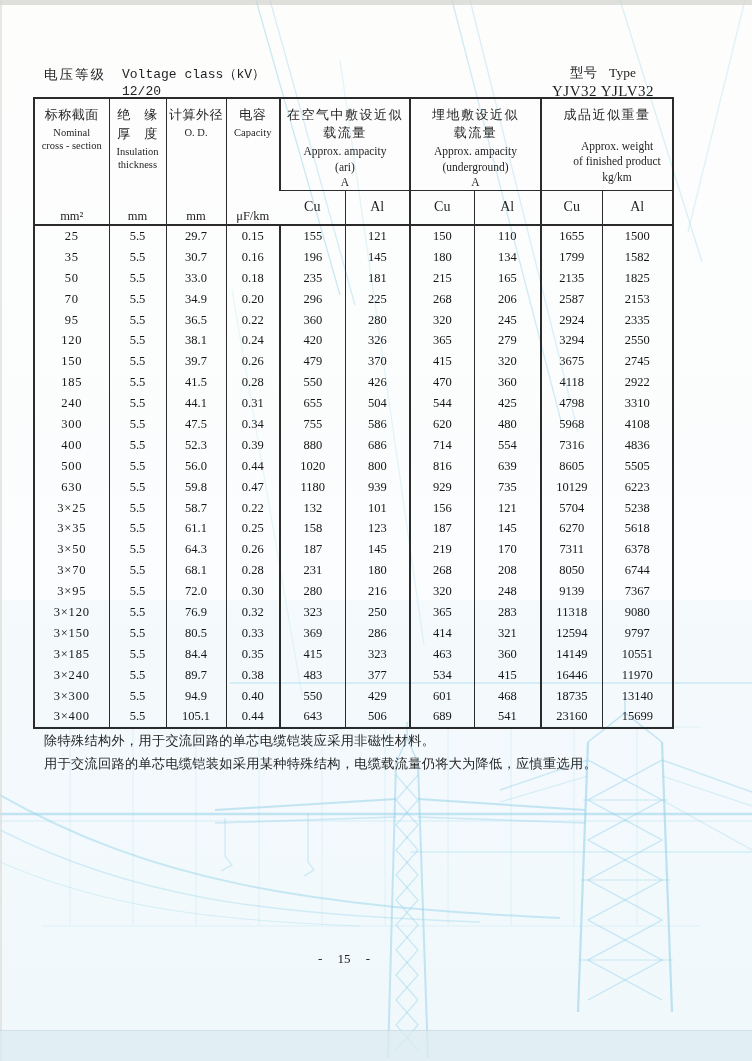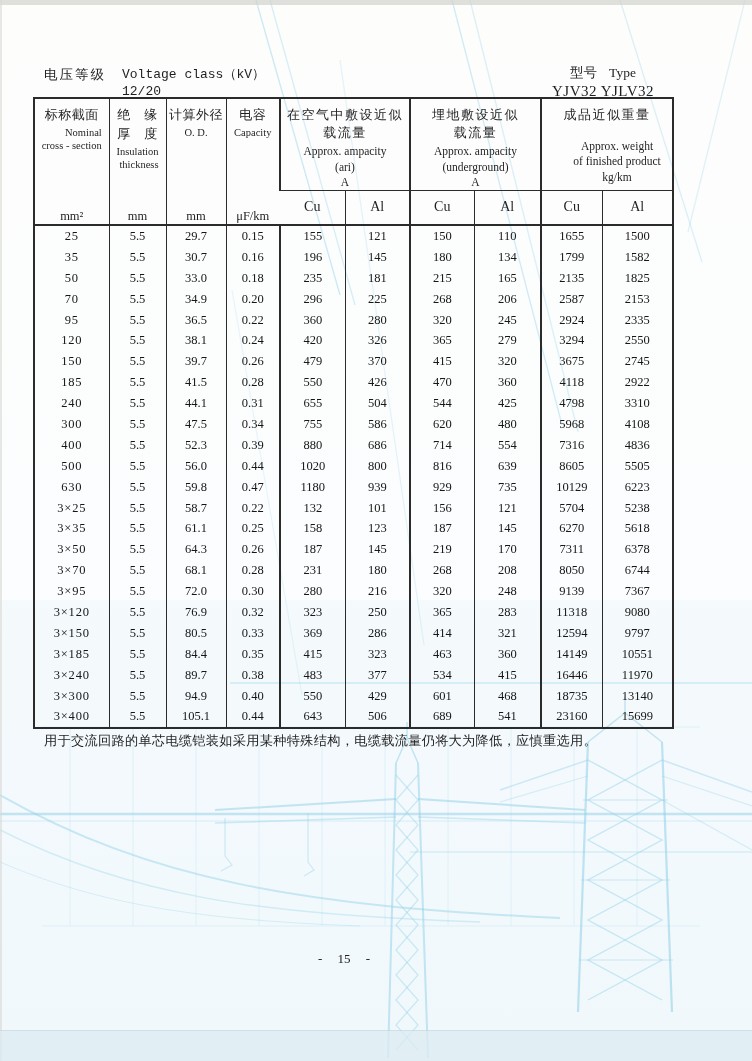--- a/index.html
+++ b/index.html
@@ -46,21 +46,21 @@
     border-left:1px solid var(--line);
     font-weight:normal;padding:0;margin:0;
   }
   .spec-table tr > *:first-child{border-left:none;}
   .spec-table .b2{border-left-width:2px;}
   .ghead{vertical-align:top;border-bottom:1px solid var(--line);}
   .ghead .g-zh{font-size:13px;letter-spacing:1.5px;white-space:pre-line;line-height:1.4;margin-top:7px;}
   .ghead .g-en{font-size:11.5px;white-space:pre-line;line-height:1.32;margin-top:2px;}
   .ghead .g-gap{margin-top:15px;padding-left:20px;}
   .vhead{border-bottom:2px solid var(--line);vertical-align:top;}
-  .vwrap{display:flex;flex-direction:column;align-items:center;height:118px;padding-top:7px;text-align:right;}
+  .vwrap{display:flex;flex-direction:column;align-items:center;height:118px;padding-top:7px;}
   .vwrap .zh{font-size:13px;letter-spacing:.5px;white-space:pre-line;line-height:1.45;}
   .vwrap .en{font-size:10.5px;white-space:pre-line;line-height:1.3;margin-top:1px;}
   .vwrap .unit{margin-top:auto;font-size:12.5px;}
   .subrow th{border-bottom:2px solid var(--line);font-size:14px;height:33px;vertical-align:middle;text-align:center;}
   .spec-table tbody td{
     border-top:none;border-bottom:none;
     height:20.9px;text-align:center;vertical-align:middle;
     font-size:12.5px;color:#161616;
   }
   .spec-table tbody td:first-child{letter-spacing:.8px;margin-left:47px;}
@@ -533,20 +533,21 @@
             <td>506</td>
             <td class="b2">689</td>
             <td>541</td>
             <td class="b2">23160</td>
             <td>15699</td>
           </tr>
         </tbody>
     </table>
 
     <div class="notes">
+      <div>除特殊结构外，用于交流回路的单芯电缆铠装应采用非磁性材料。</div>
       <div>用于交流回路的单芯电缆铠装如采用某种特殊结构，电缆载流量仍将大为降低，应慎重选用。</div>
     </div>
 
     <div class="pageno">- 15 -</div>
   </div>
 
   <div class="scan-bottom"></div>
 </div>
 
 </body></html>

